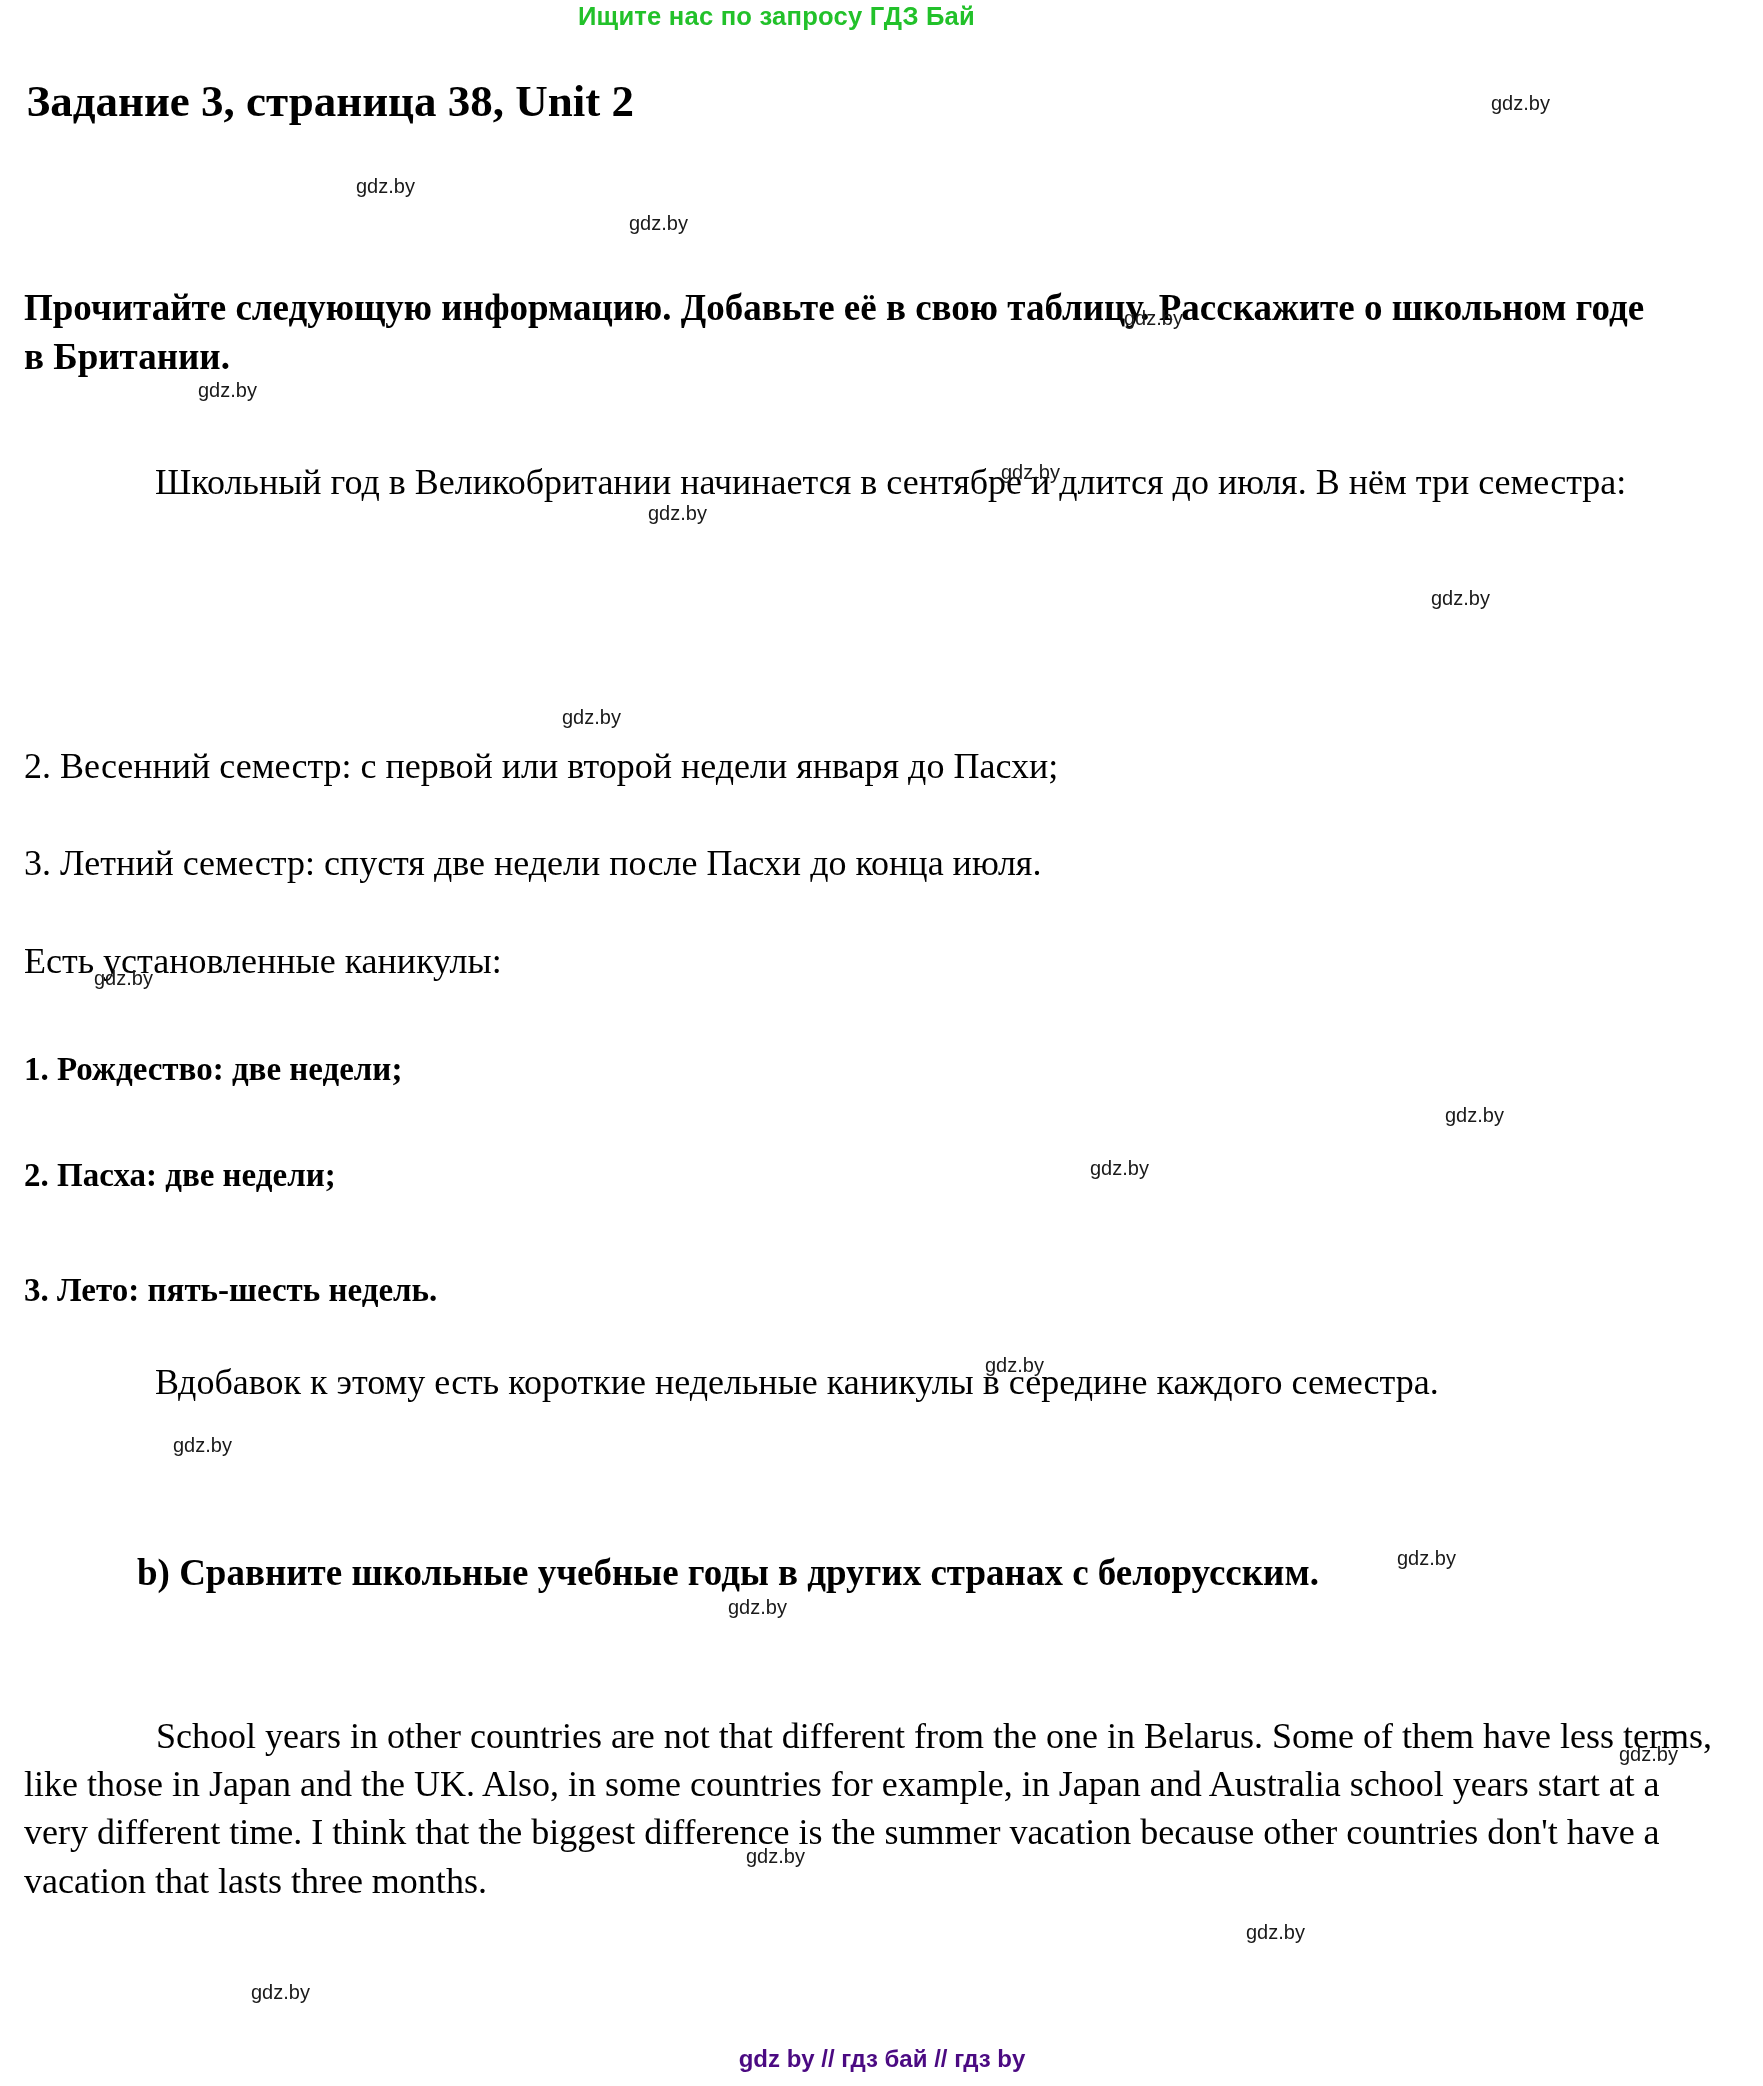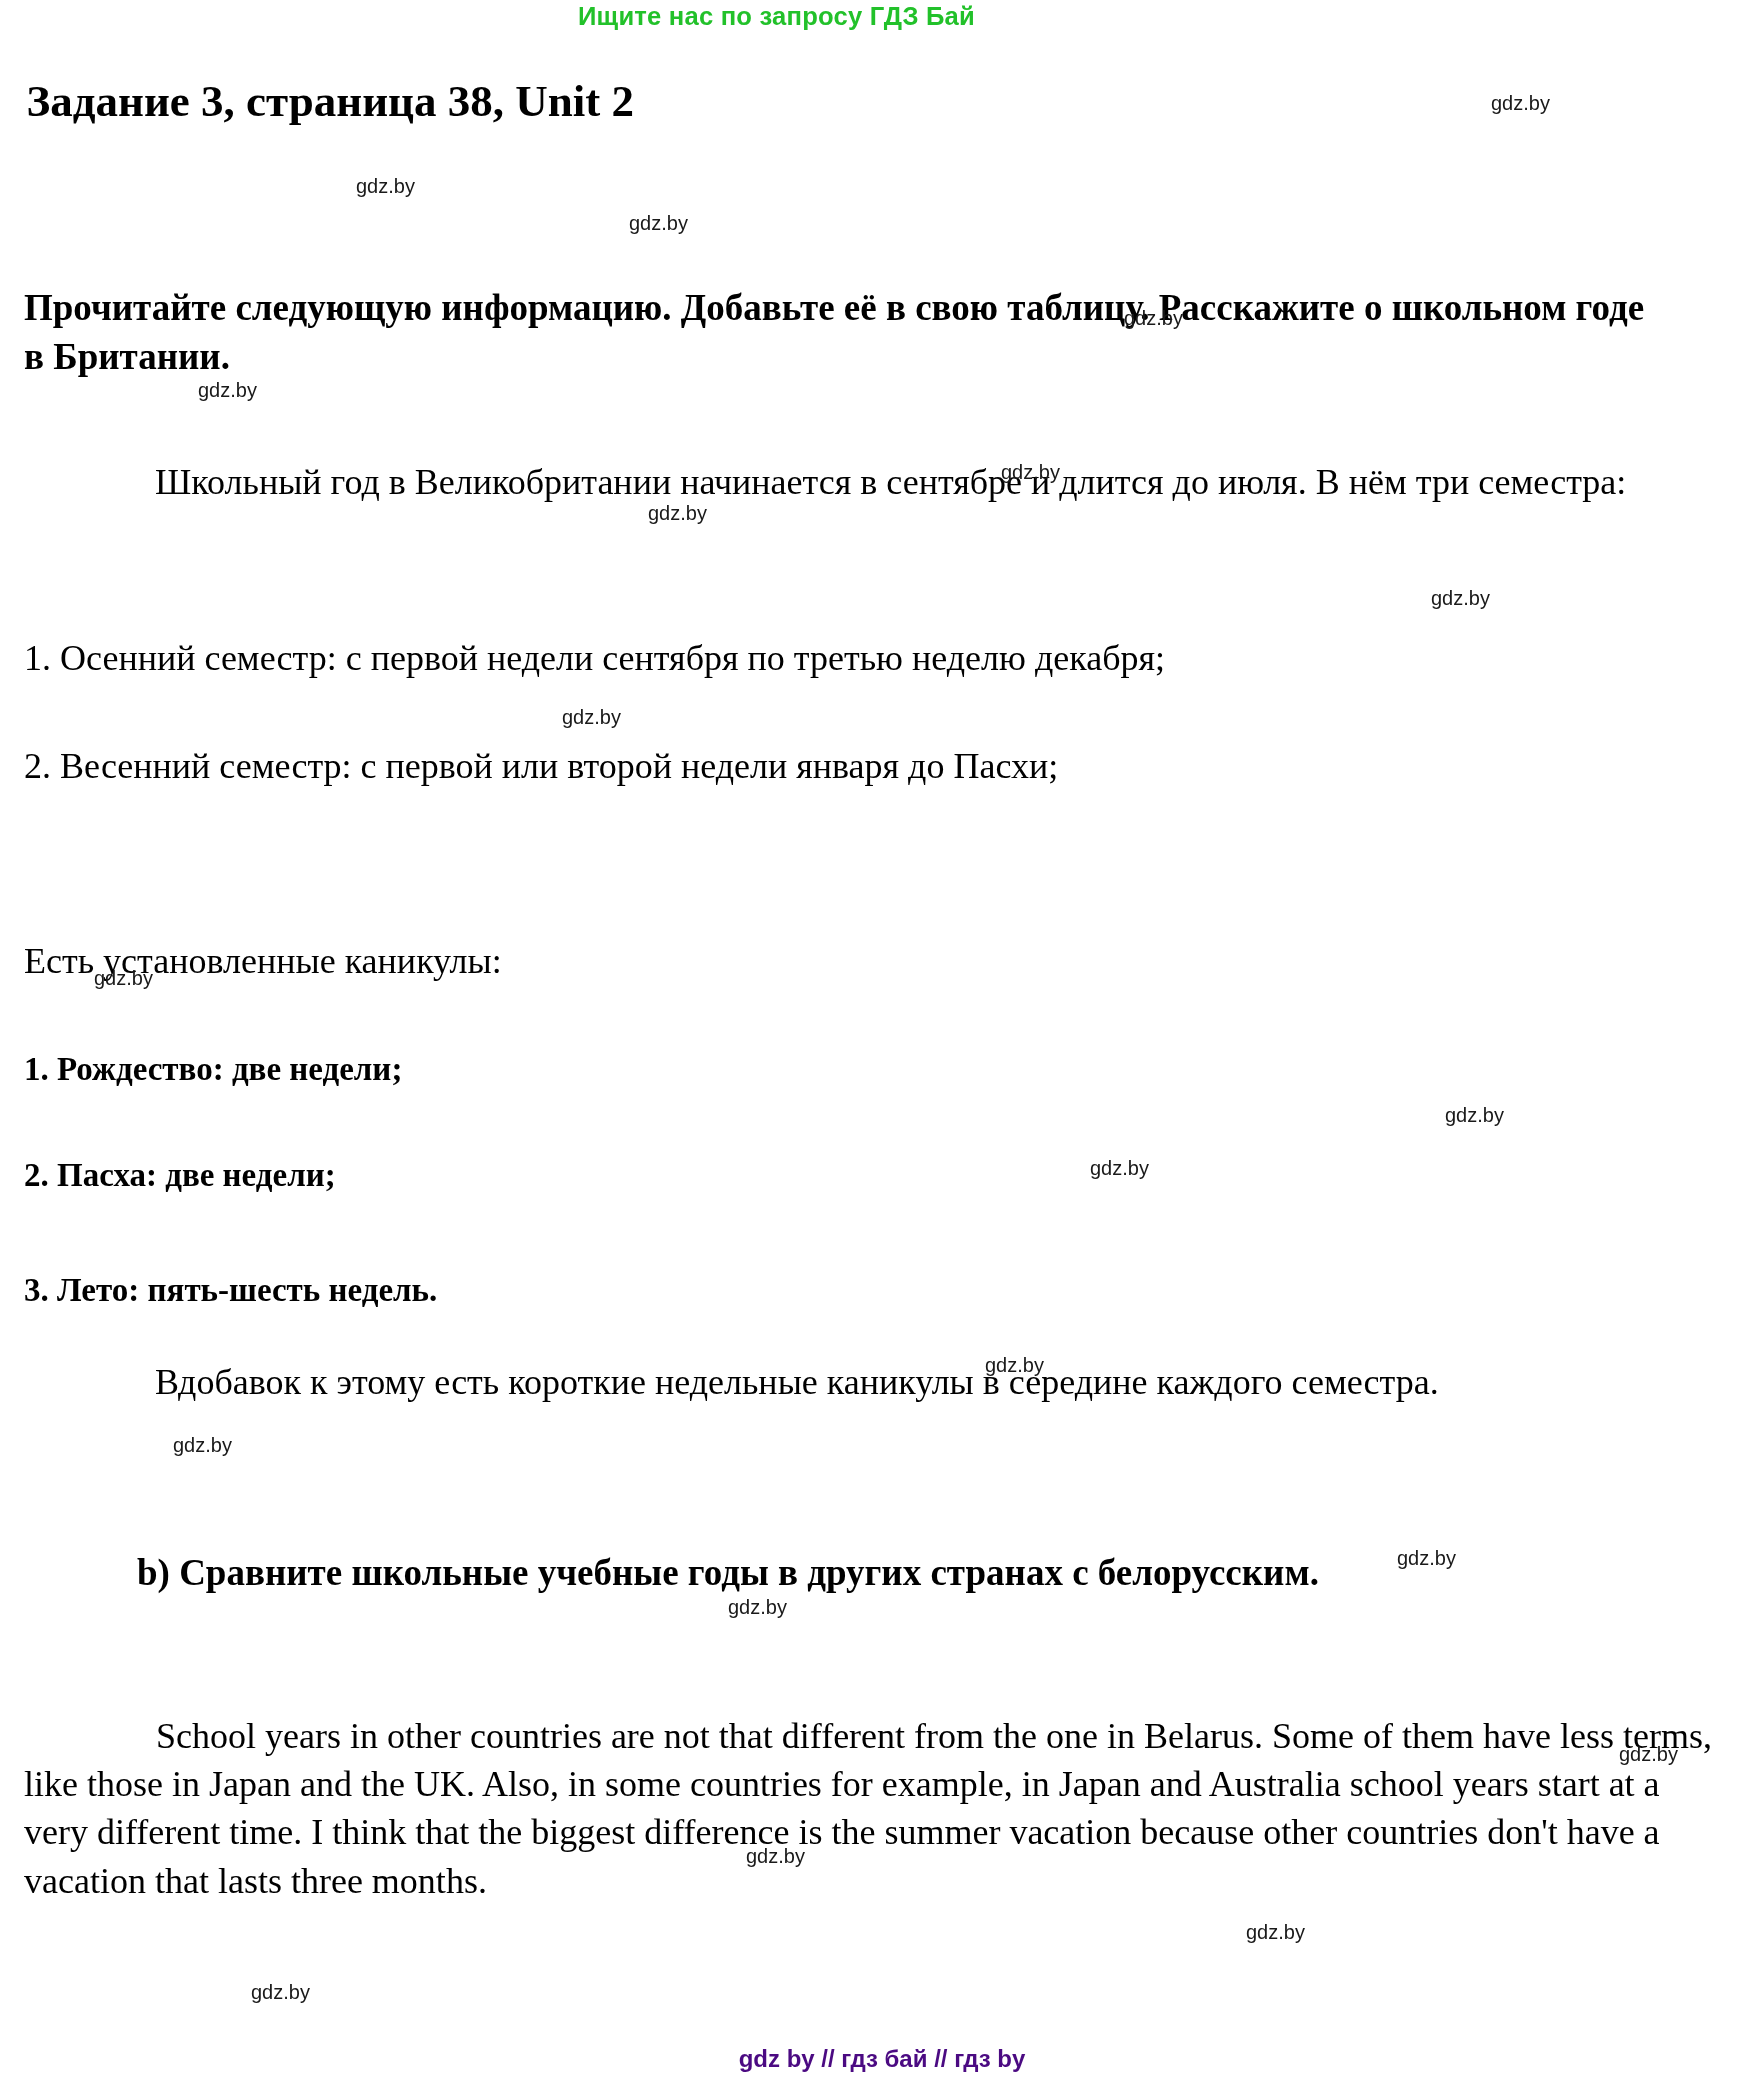--- a/index.html
+++ b/index.html
@@ -167,24 +167,24 @@
 <div id="promo-banner" style="color: rgb(34, 193, 42);">Ищите нас по запросу ГДЗ Бай</div>
 
 <div id="page">
 
   <h1 id="exercise-title">Задание 3, страница 38, Unit 2</h1>
 
   <p id="instruction-a">Прочитайте следующую информацию. Добавьте её в свою таблицу. Расскажите о школьном годе в Британии.</p>
 
   <p id="intro-paragraph">Школьный год в Великобритании начинается в сентябре и длится до июля. В нём три семестра:</p>
 
-  <p class="term-line" id="term-1">1. Осенний семестр: с первой недели сентября по третью неделю декабря;</p>
 
   <p class="term-line" id="term-2">2. Весенний семестр: с первой или второй недели января до Пасхи;</p>
 
+  <p class="term-line" id="term-3">3. Летний семестр: спустя две недели после Пасхи до конца июля.</p>
 
   <p id="holidays-heading">Есть установленные каникулы:</p>
 
   <p class="holiday-line" id="holiday-1">1. Рождество: две недели;</p>
 
   <p class="holiday-line" id="holiday-2">2. Пасха: две недели;</p>
 
   <p class="holiday-line" id="holiday-3">3. Лето: пять-шесть недель.</p>
 
   <p id="extra-paragraph">Вдобавок к этому есть короткие недельные каникулы в середине каждого семестра.</p>

